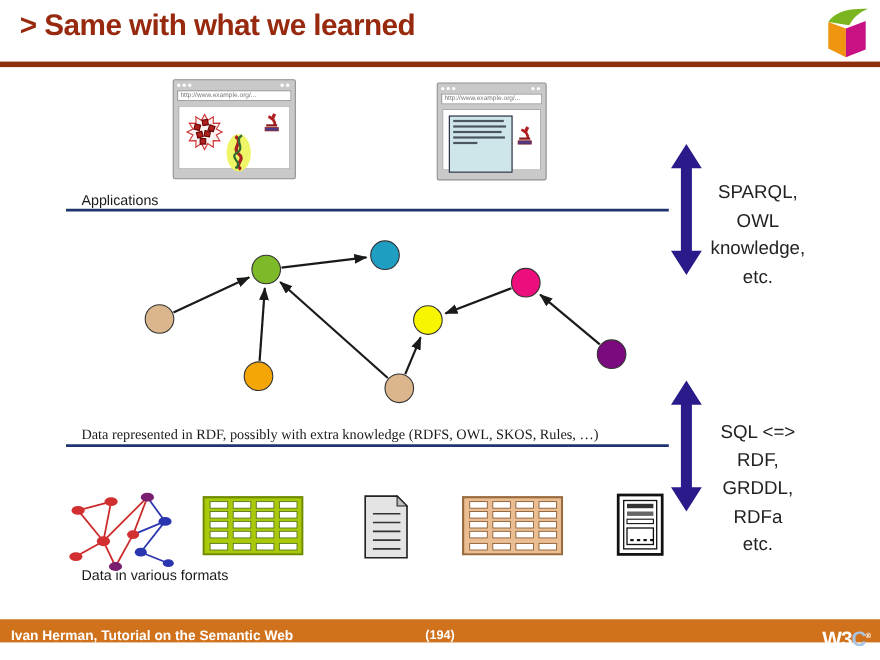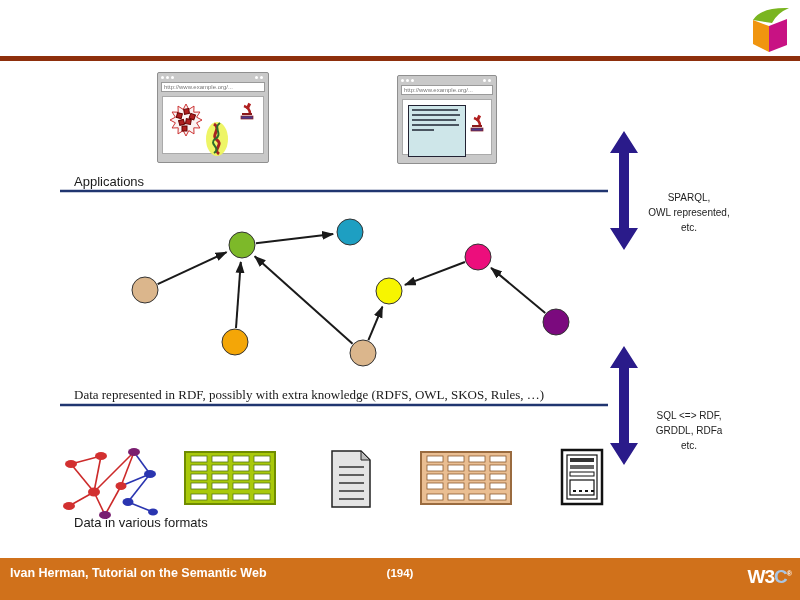--- a/index.html
+++ b/index.html
@@ -12,50 +12,51 @@
   #cube-logo{position:absolute;right:8px;top:4px;}
 
   
   #diagram-svg{position:absolute;left:0;top:0;}
   .layer-line{stroke:#203570;stroke-width:2.5px;}
   .dblarrow{fill:#2A1B8A;}
   .edge{stroke:#1a1a1a;stroke-width:2px;}
   .node{stroke:#333;stroke-width:1px;}
 
   .diag-label{position:absolute;font-size:13px;color:#1a1a1a;text-align:right;}
-  .arrow-label{position:absolute;width:110px;text-align:center;font-size:10px;color:#222;line-height:1.5;margin-top:28px;}
+  .arrow-label{position:absolute;width:110px;text-align:center;font-size:17px;color:#222;line-height:1.5;}
   .arrow-label span{display:block;}
 
   
   .bw{position:absolute;background:#c9c9c9;border:1px solid #8f8f8f;border-radius:2px;box-sizing:border-box;}
   .bw-tb{height:9px;display:flex;align-items:center;padding:0 3px;}
   .dot{width:3px;height:3px;border-radius:50%;background:#fff;margin-right:2px;}
   .dots-right{margin-left:auto;display:flex;}
   .bw-ab{height:11px;padding:0 3px;}
   .bw-field{background:#fff;border:1px solid #9a9a9a;height:8px;font-size:6px;line-height:8px;color:#777;padding:0 2px;overflow:hidden;white-space:nowrap;}
   .bw-cn{position:absolute;left:4px;right:4px;top:23px;bottom:8px;background:#fff;border:1px solid #aaa;}
   .bw-sb{position:absolute;left:0;right:0;bottom:0;height:7px;}
 
   .note-box{position:absolute;left:5px;top:5px;width:56px;height:50px;background:#CEE6E9;border:1px solid #223;}
   .note-line{height:2px;background:#4a5560;margin:3px 3px 0 3px;}
 
   
-  #footer{position:absolute;left:0;bottom:0;width:800px;height:42px;background:#D0711B;color:#fff;}
+  #footer{position:absolute;left:0;bottom:16px;width:800px;height:21px;background:#D0711B;color:#fff;}
   #footer-author{position:absolute;left:10px;top:0;line-height:31px;font-size:12.5px;font-weight:bold;}
   #footer-page{position:absolute;left:0;width:800px;text-align:center;line-height:31px;font-size:11.5px;font-weight:bold;}
   #w3c-logo{position:absolute;right:8px;top:3px;font-size:19px;font-weight:bold;line-height:25px;letter-spacing:-1px;}
   #w3c-logo .w3{color:#fff;}
   #w3c-logo .c{color:#A8C5E4;}
   #w3c-logo sup{font-size:7px;color:#fff;letter-spacing:0;}
 </style>
 </head>
 <body>
 
 <div id="slide">
 
+  <div id="title">&gt; Same with what we learned</div>
   <svg id="cube-logo" width="46" height="52" viewBox="0 0 44 52">
     <path d="M6,16 Q14,3 42,4 Q30,9 25,19 Z" fill="#7AB520"></path>
     <polygon points="6,16 22,22 22,48 6,40" fill="#F0950F"></polygon>
     <polygon points="22,22 40,15 40,41 22,48" fill="#C81283"></polygon>
   </svg>
   <div id="title-rule"></div>
 
   <svg id="diagram-svg" width="800" height="600">
     <defs>
       <marker id="ah" markerUnits="userSpaceOnUse" markerWidth="13" markerHeight="10" refX="11" refY="4.5" orient="auto">
@@ -153,21 +154,21 @@
     </div>
     <div class="bw-sb"></div>
   </div>
 
   <div class="diag-label" style="left:74px;top:174px;">Applications</div>
   <div class="diag-label" style="left:74px;top:387px;font-family:Liberation Serif, serif;">Data represented in RDF, possibly with extra knowledge (RDFS, OWL, SKOS, Rules, …)</div>
   <div class="diag-label" style="left:74px;top:515px;">Data in various formats</div>
 
   <div class="arrow-label" style="left:634px;top:162px;">
     <span>SPARQL,</span>
-    <span>OWL represented,</span>
+    <span>OWL knowledge,</span>
     <span>etc.</span>
   </div>
   <div class="arrow-label" style="left:634px;top:380px;">
     <span>SQL &lt;=&gt; RDF,</span>
     <span>GRDDL, RDFa</span>
     <span>etc.</span>
   </div>
 
   <svg width="102" height="76" style="position:absolute;left:58px;top:444px;">
     <g stroke="#CC2A2A" stroke-width="1.6">

